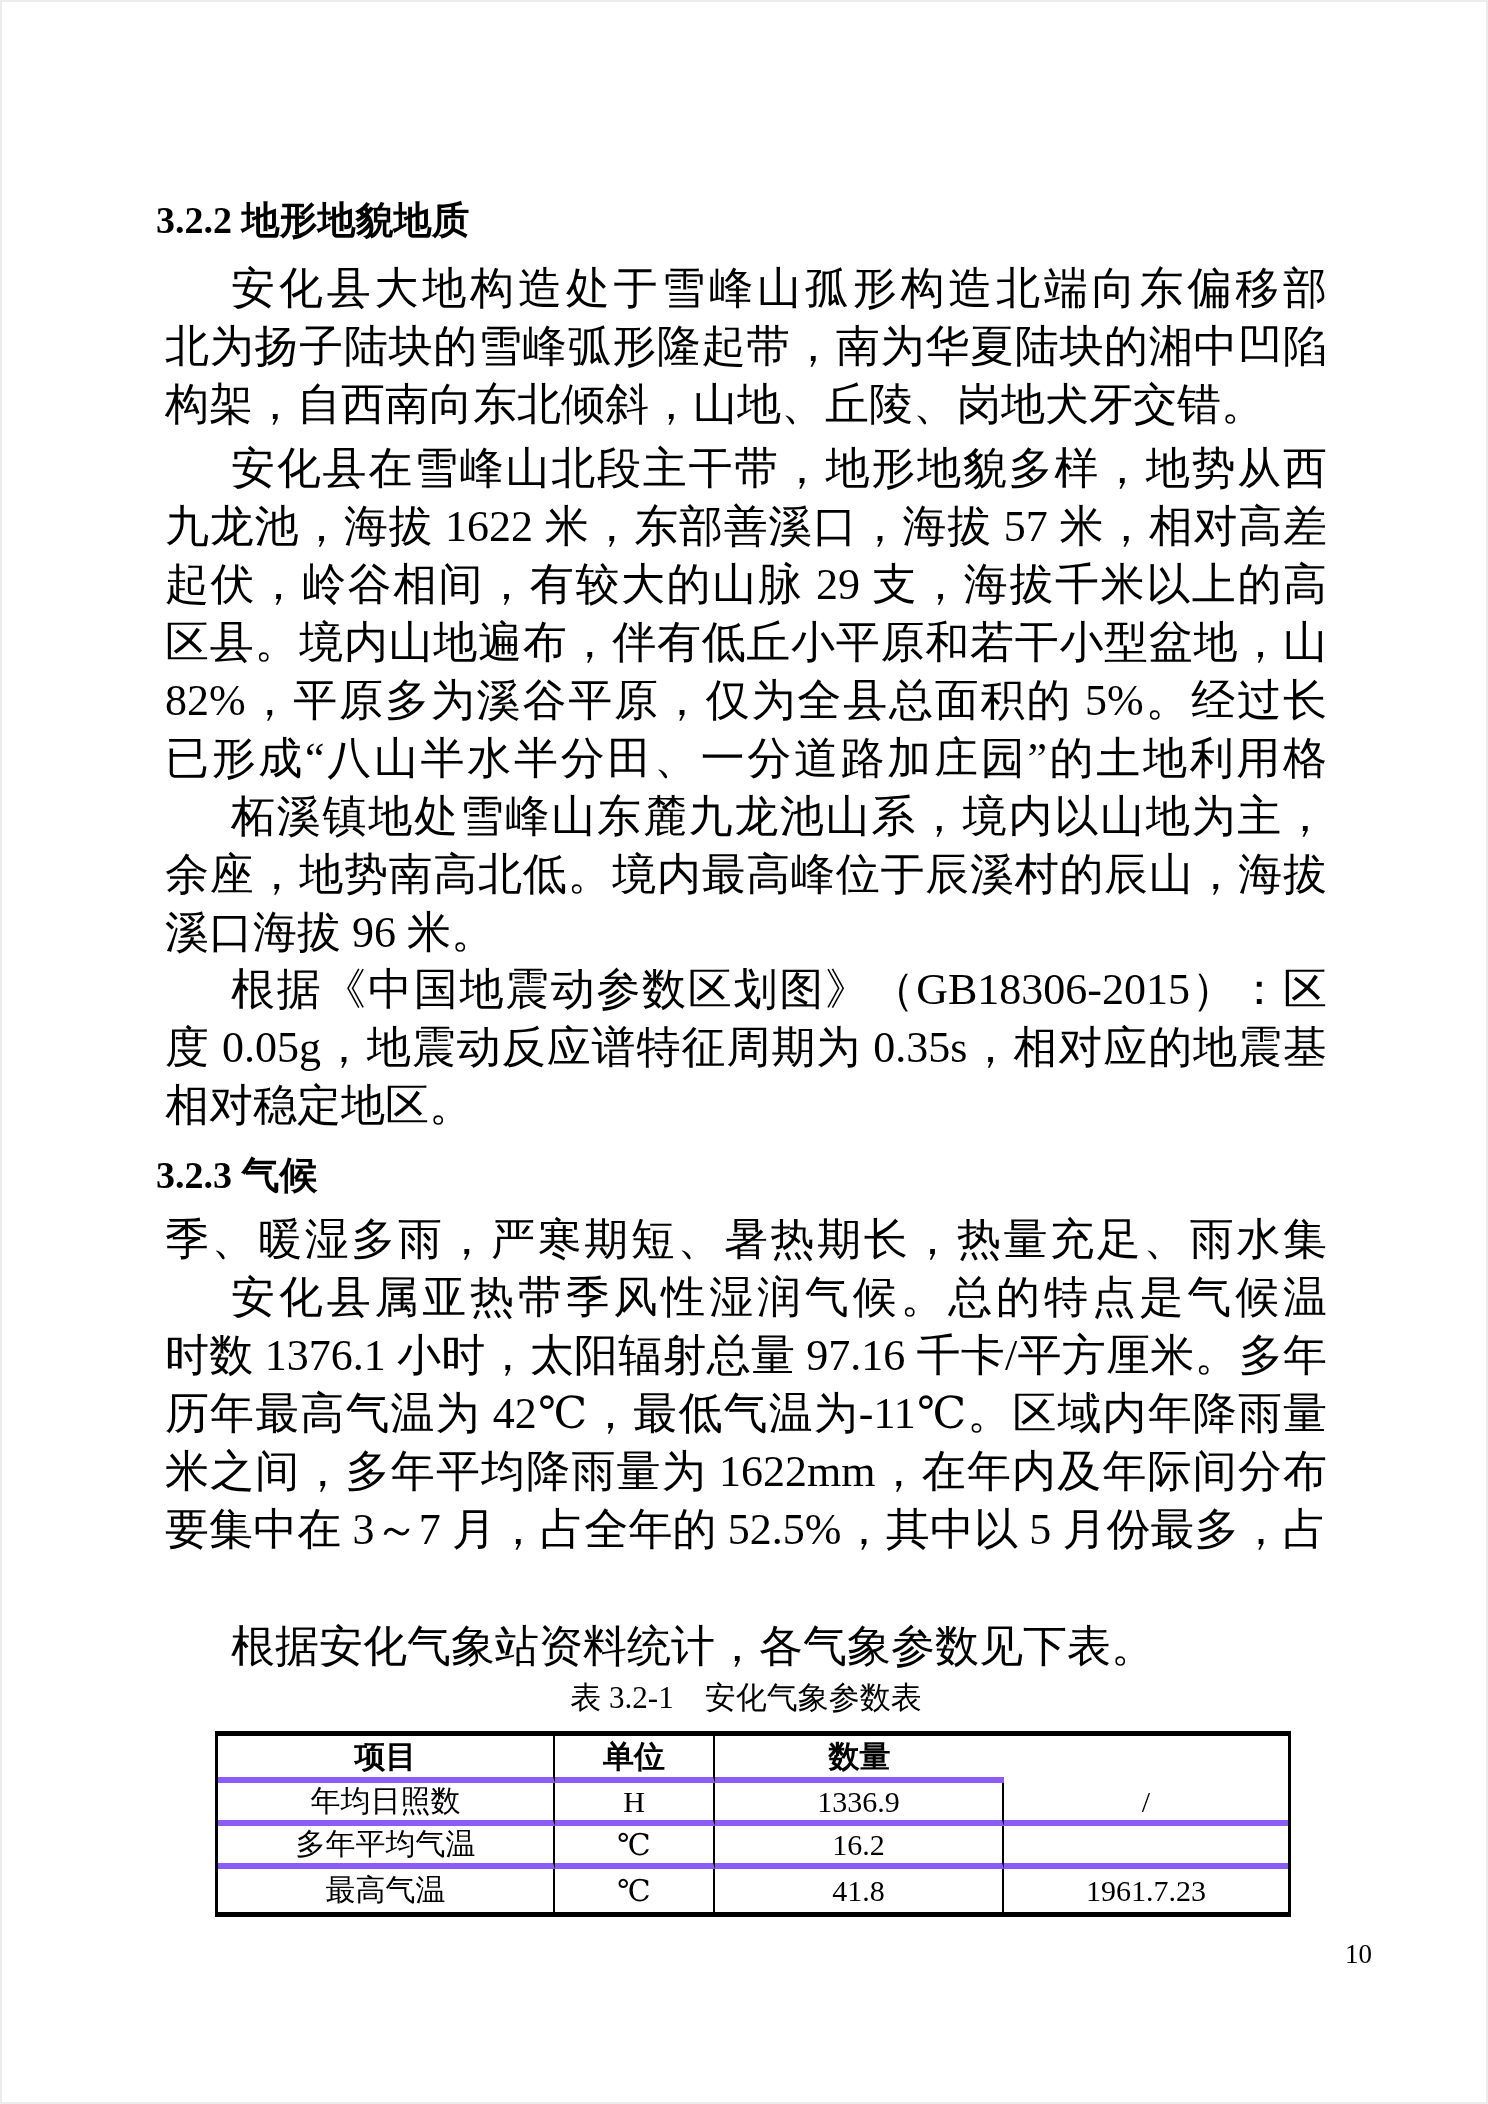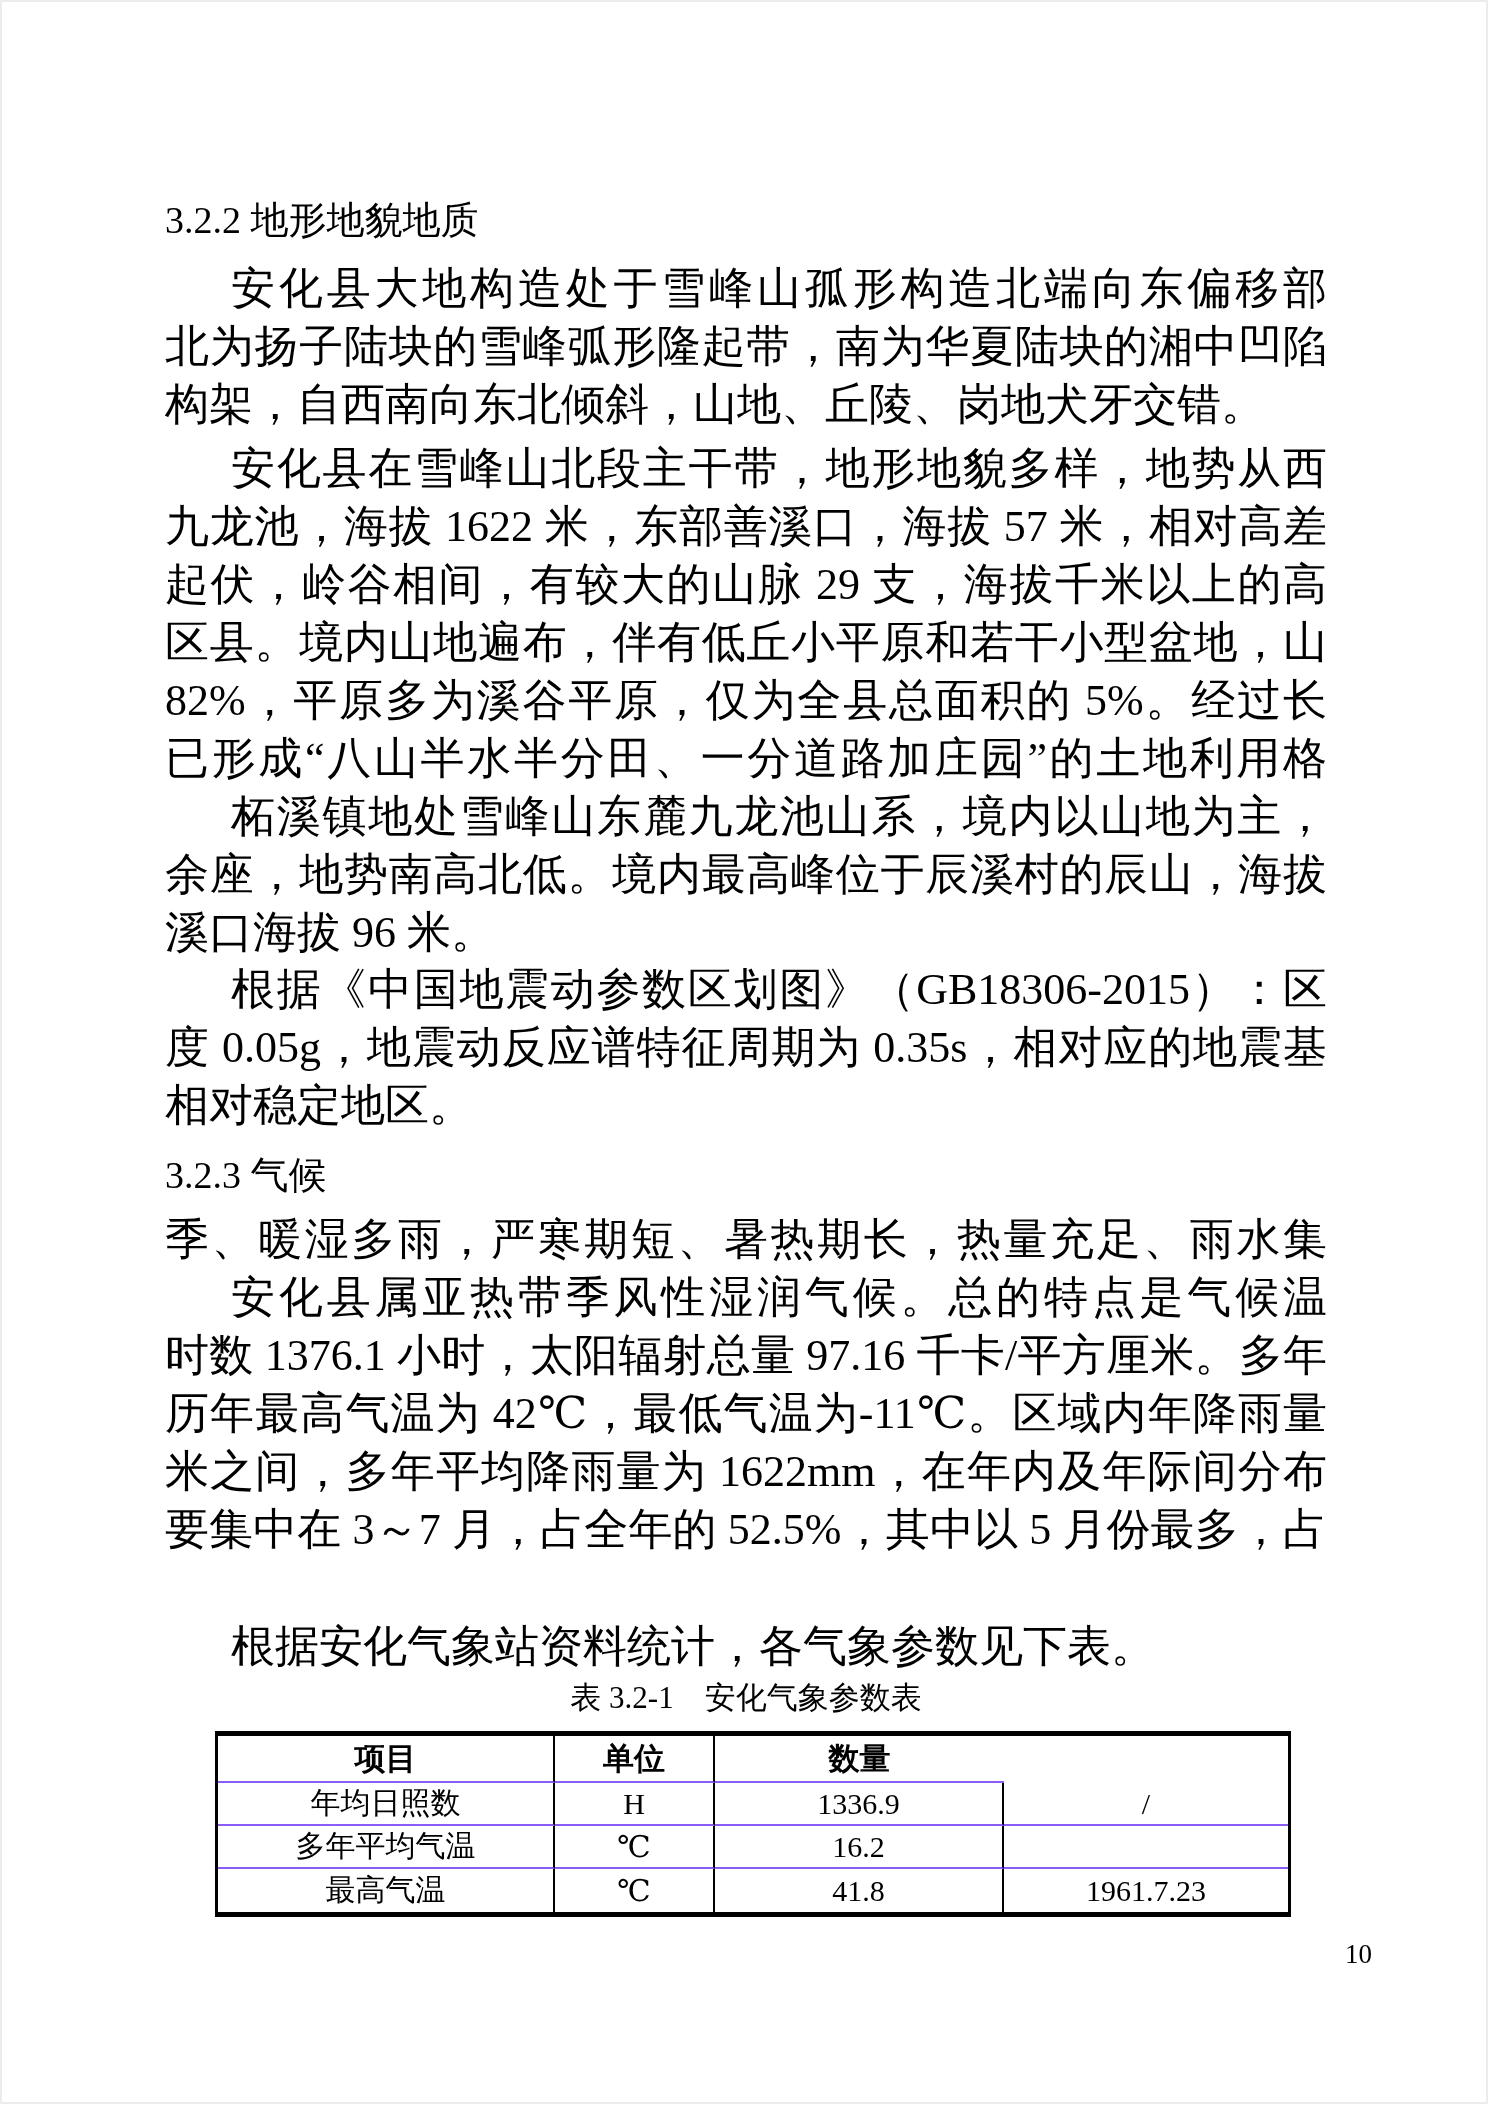--- a/index.html
+++ b/index.html
@@ -8,24 +8,24 @@
     height: 2104px;
     background: #ffffff;
     position: relative;
     font-family: "Liberation Serif", "DejaVu Serif", serif;
     color: #000000;
     box-shadow: inset 0 0 0 2px #ececec;
     overflow: hidden;
   }
   .abs { position: absolute; }
   .heading {
-    left: 165px;
+    left: 156px;
     width: 1162px;
     font-size: 38px;
-    font-weight: normal;
+    font-weight: bold;
     line-height: 48px;
     white-space: nowrap;
   }
   .para {
     left: 165px;
     width: 1162px;
     font-size: 44px;
     line-height: 58px;
   }
   .para .line {
@@ -54,21 +54,21 @@
     border-right: 3px solid #000;
     background: #fff;
   }
   .trow {
     display: grid;
     grid-template-columns: 337px 160px 289px 284px;
   }
   .cell {
     box-sizing: border-box;
     border-right: 2px solid #000;
-    border-bottom: 2px solid #8b5cf6;
+    border-bottom: 6px solid #8b5cf6;
     display: flex;
     align-items: center;
     justify-content: center;
     font-size: 30px;
     height: 43px;
     overflow: hidden;
   }
   .cell:last-child { border-right: none; }
   .thead .cell { height: 47px; font-weight: bold; font-size: 31px; }
   .tbody .trow:last-child .cell { border-bottom: none; }

